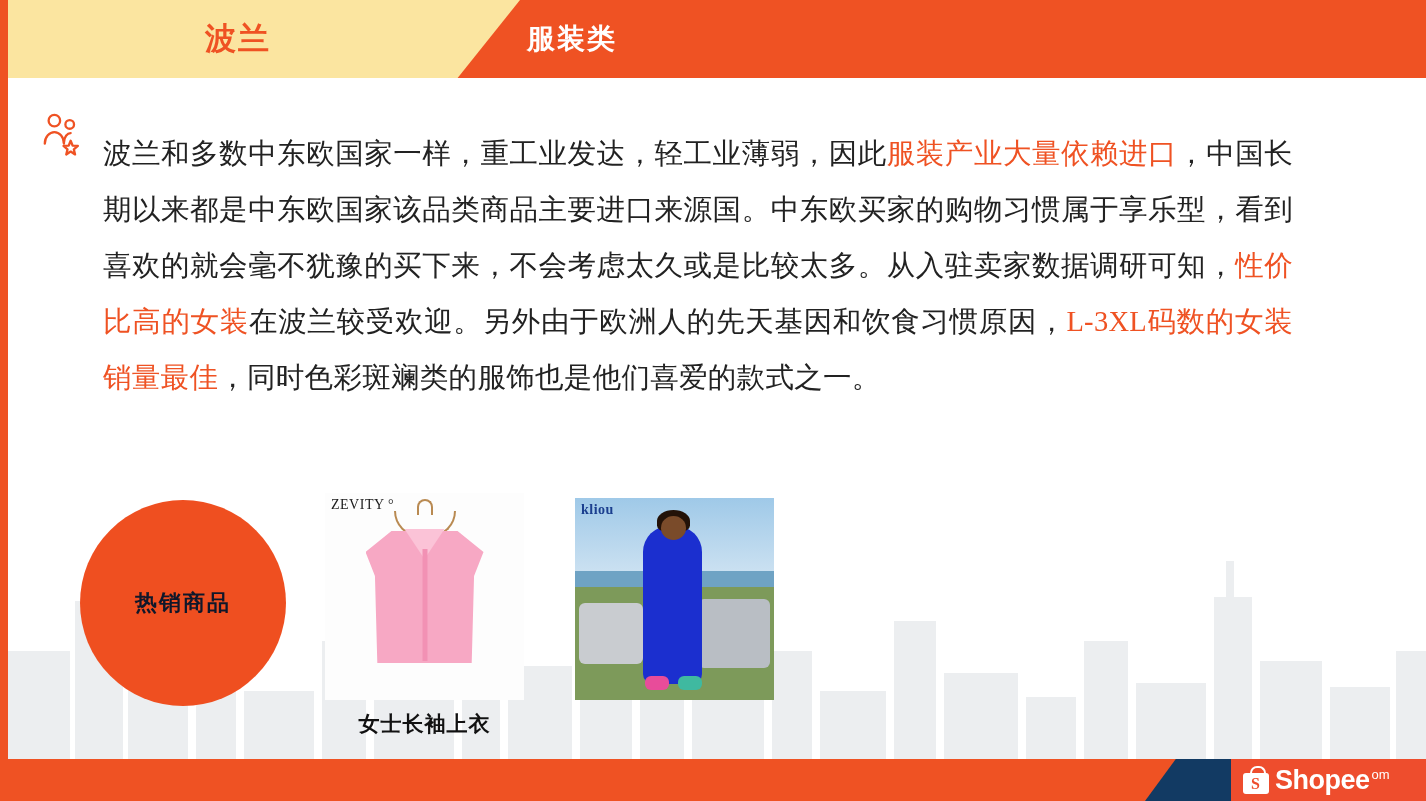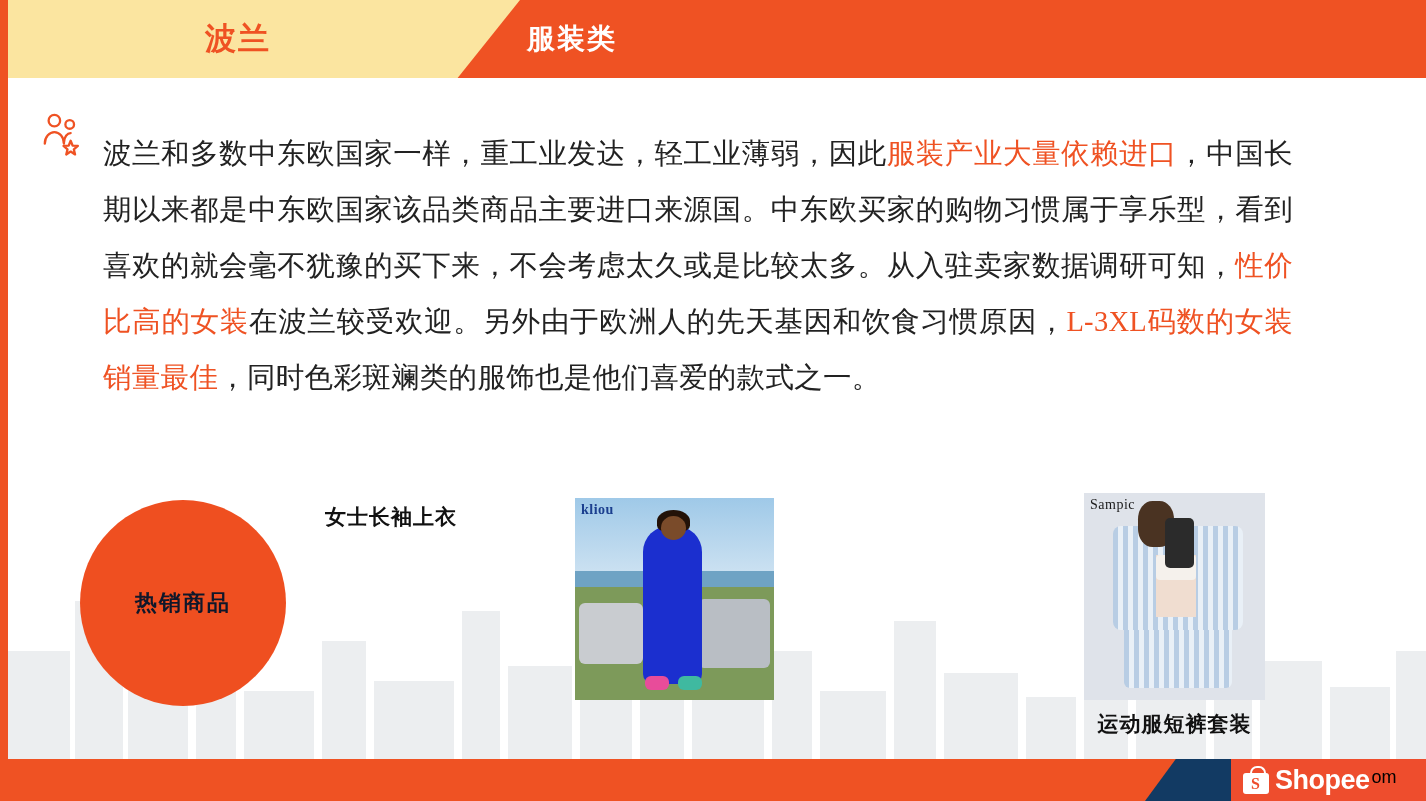--- a/index.html
+++ b/index.html
@@ -311,22 +311,22 @@
     font-family: "Liberation Serif", serif;
   }
   .footer-logo .wordmark {
     color: #ffffff;
     font-size: 27px;
     font-weight: bold;
     margin-left: 6px;
     letter-spacing: -0.5px;
   }
   .footer-logo .dotcom {
-    color: #000000;
-    font-size: 18px;
+    color: #ffffff;
+    font-size: 13px;
     margin-left: 2px;
     align-self: flex-start;
     margin-top: 8px;
   }
 </style>
 </head>
 <body>
 
 <div class="slide">
 
@@ -376,20 +376,28 @@
     </g>
   </svg>
 
   <div class="paragraph" id="paragraph"><span>波兰和多数中东欧国家一样，重工业发达，轻工业薄弱，因此</span><span class="hl">服装产业大量依赖进口</span><span>，中国长期以来都是中东欧国家该品类商品主要进口来源国。中东欧买家的购物习惯属于享乐型，看到喜欢的就会毫不犹豫的买下来，不会考虑太久或是比较太多。从入驻卖家数据调研可知，</span><span class="hl">性价比高的女装</span><span>在波兰较受欢迎。另外由于欧洲人的先天基因和饮食习惯原因，</span><span class="hl">L-3XL码数的女装销量最佳</span><span>，同时色彩斑斓类的服饰也是他们喜爱的款式之一。</span></div>
 
   <div class="hot-circle">
     <span>热销商品</span>
   </div>
 
   <div class="product" id="product-0">
+    <div class="thumb">
+      <span class="brandtag">ZEVITY °</span>
+      <div class="blouse-hook"></div>
+      <div class="blouse-hanger"></div>
+      <div class="blouse-body"></div>
+      <div class="blouse-collar"></div>
+      <div class="blouse-placket"></div>
+    </div>
     <div class="caption">女士长袖上衣</div>
   </div>
 
   <div class="product" id="product-1">
     <div class="thumb">
       <div class="ss-sky"></div>
       <div class="ss-sea"></div>
       <div class="ss-deck"></div>
       <div class="ss-sofa1"></div>
       <div class="ss-sofa2"></div>
@@ -397,33 +405,20 @@
       <div class="ss-person"></div>
       <div class="ss-hair"></div>
       <div class="ss-head"></div>
       <div class="ss-shoe1"></div>
       <div class="ss-shoe2"></div>
       <span class="brandtag" style="color:#1b3f8f;font-weight:bold;">kliou</span>
     </div>
   </div>
 
 
-  <div class="product" id="product-3">
-    <div class="thumb">
-      <div class="sp-bg"></div>
-      <div class="sp-shorts"></div>
-      <div class="sp-shirt"></div>
-      <div class="sp-skin"></div>
-      <div class="sp-top"></div>
-      <div class="sp-hair"></div>
-      <div class="sp-phone"></div>
-      <span class="brandtag">Sampic</span>
-    </div>
-    <div class="caption">运动服短裤套装</div>
-  </div>
 
   <div class="footer"></div>
   <div class="footer-navy"></div>
   <div class="footer-logo">
     <div class="bag">
       <div class="bag-handle"></div>
       <div class="bag-body"></div>
       <div class="bag-s">S</div>
     </div>
     <div class="wordmark">Shopee</div>

